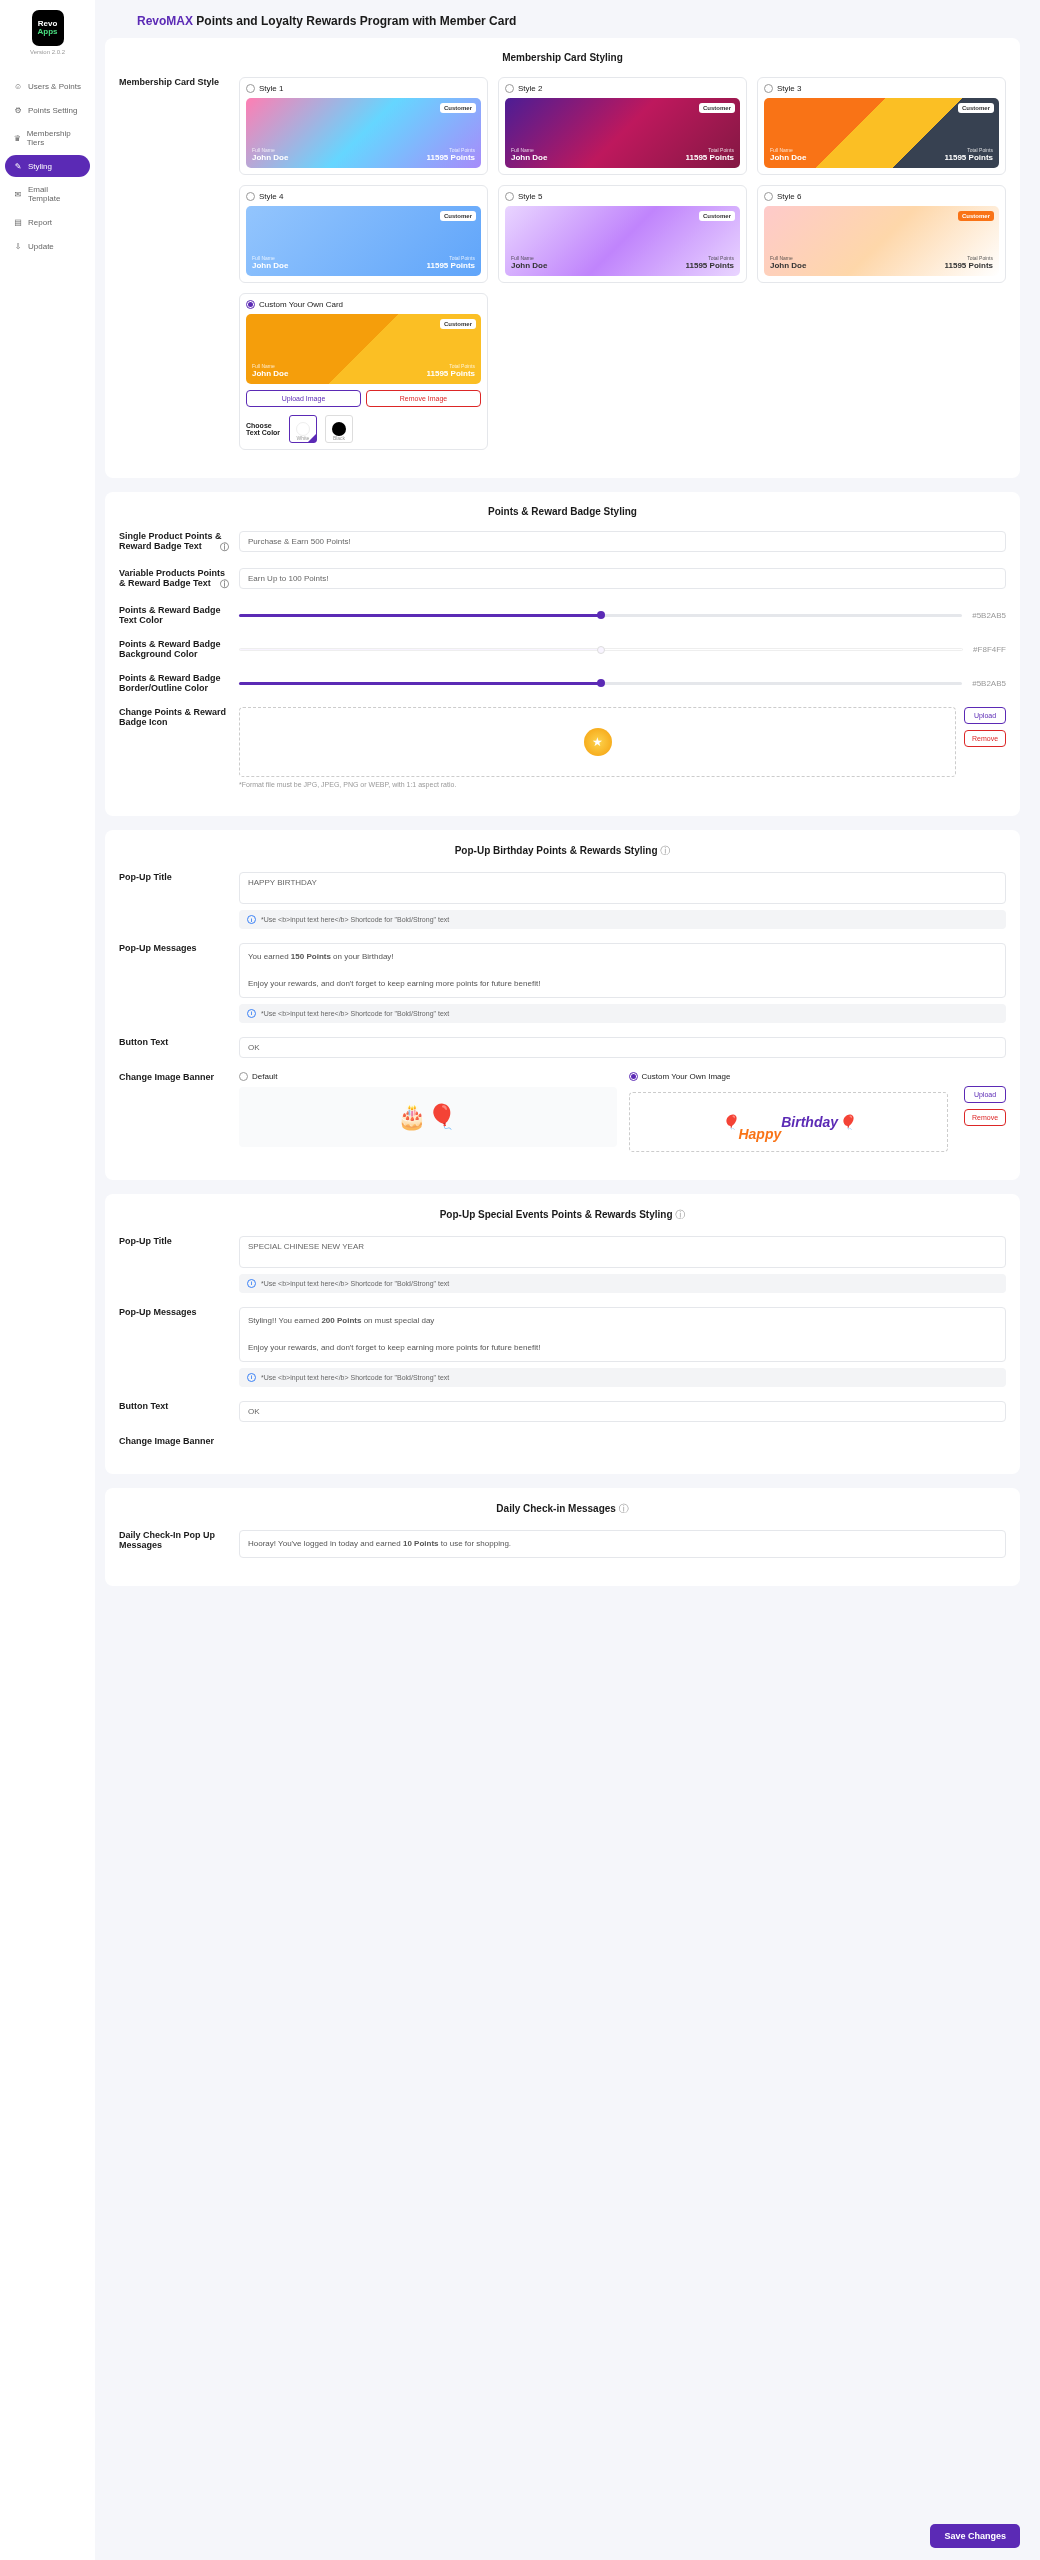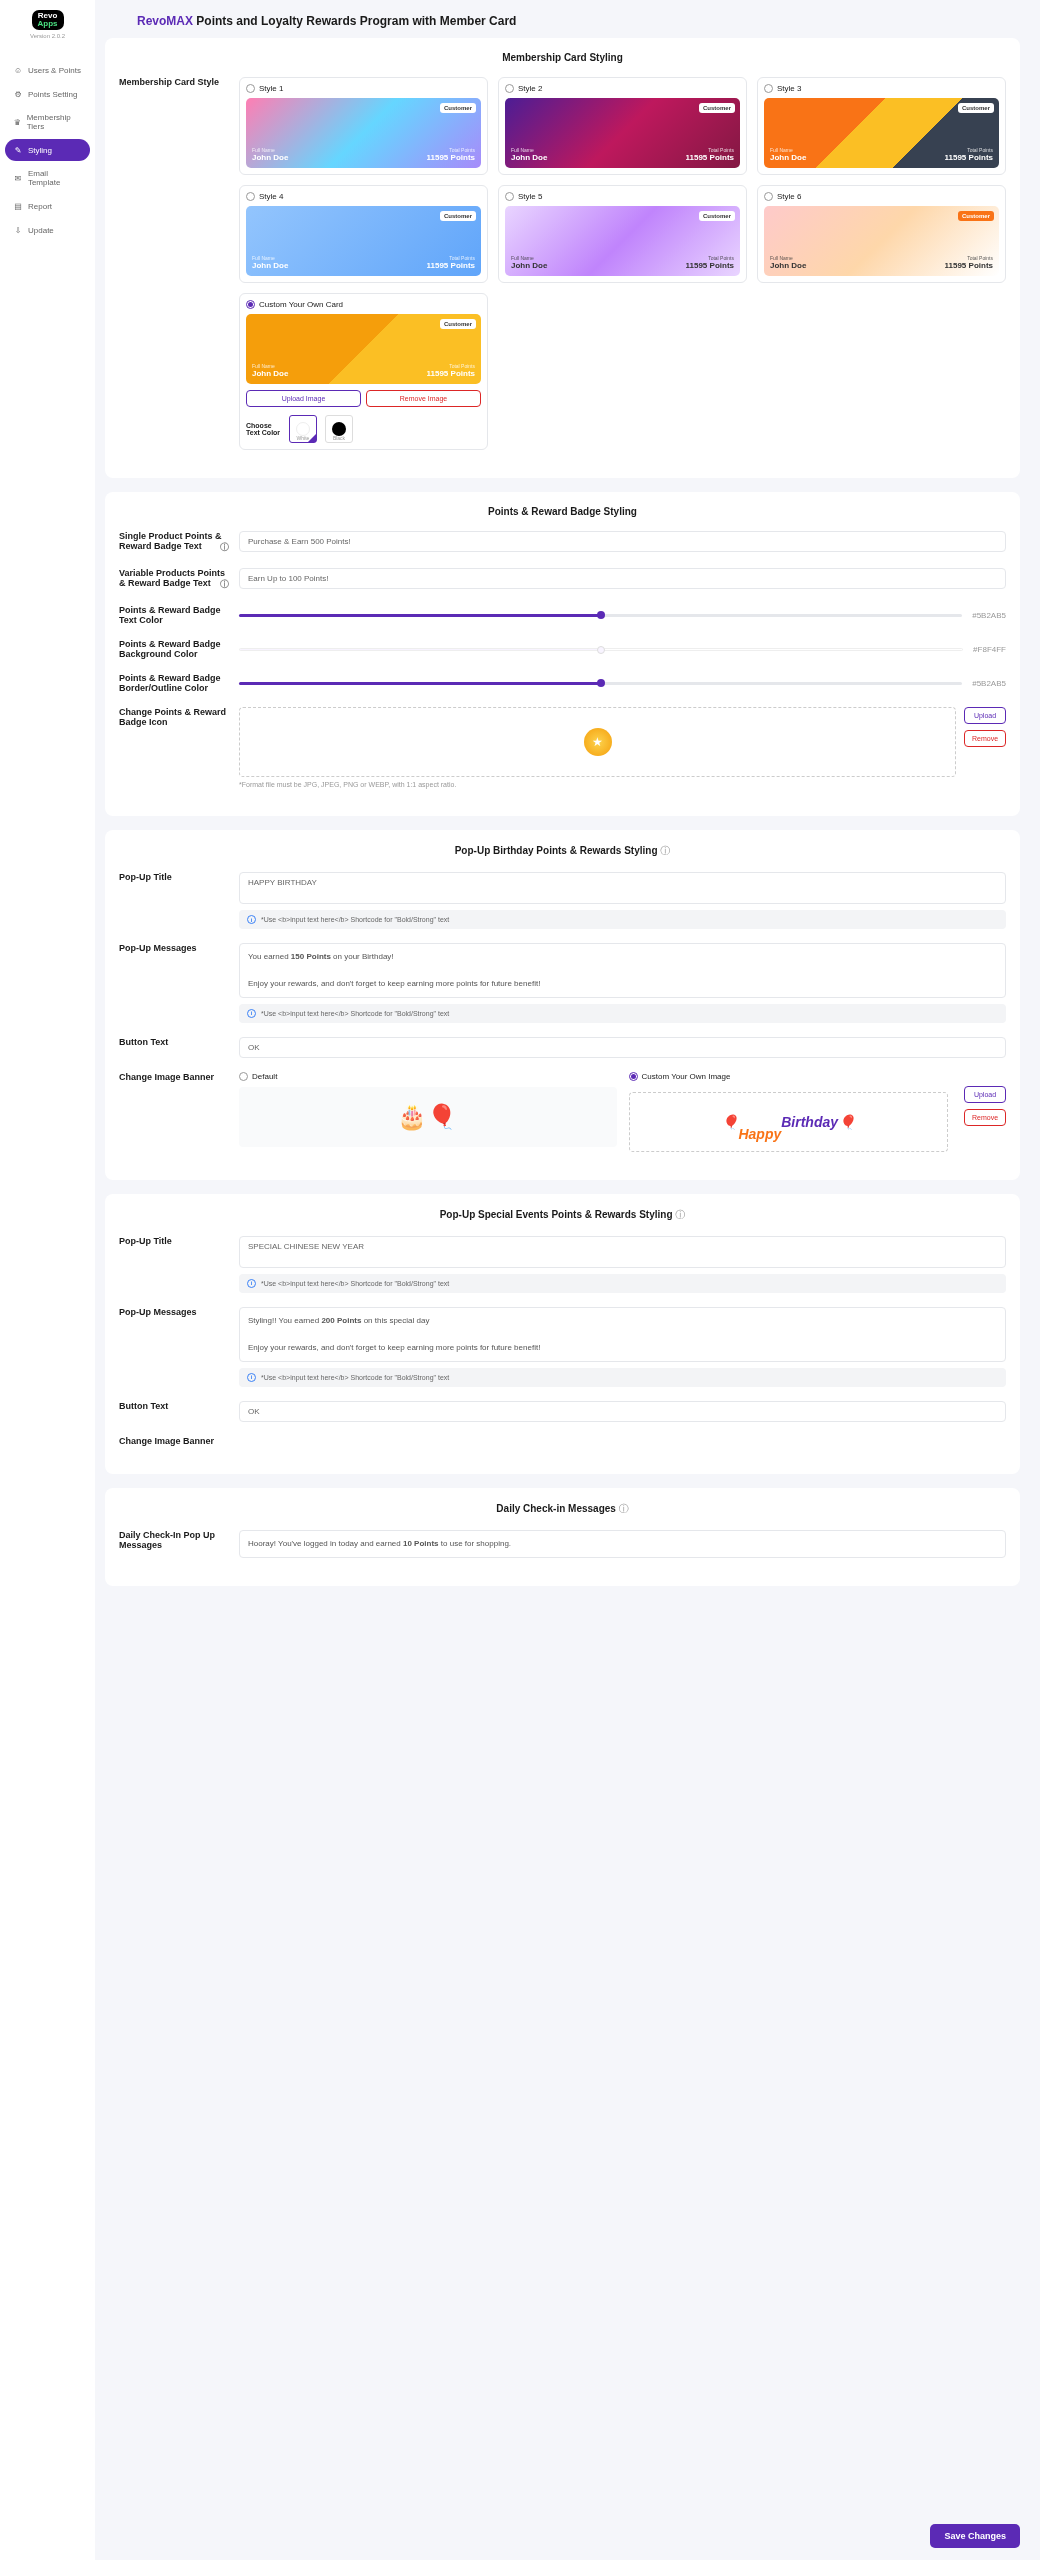--- a/index.html
+++ b/index.html
@@ -1,19 +1,19 @@
 <!DOCTYPE html>
 <html><head>
 <meta charset="utf-8">
 <style>
 * { box-sizing: border-box; margin: 0; padding: 0; }
 body { font-family: -apple-system, BlinkMacSystemFont, 'Segoe UI', sans-serif; background: #f5f6fa; font-size: 10px; color: #1a1a1a; }
 .app { display: flex; min-height: 100vh; }
 .sidebar { width: 95px; background: #fff; padding: 10px 5px; display: flex; flex-direction: column; align-items: center; }
-.logo { width: 32px; height: 20px; background: #000; border-radius: 7px; display: flex; align-items: center; justify-content: center; color: #fff; font-size: 8px; font-weight: 600; text-align: center; line-height: 1; }
+.logo { width: 32px; height: 36px; background: #000; border-radius: 7px; display: flex; align-items: center; justify-content: center; color: #fff; font-size: 8px; font-weight: 600; text-align: center; line-height: 1; }
 .logo span:first-child { color: #fff; }
 .logo span:last-child { color: #4ade80; }
 .version { font-size: 6px; color: #999; margin-top: 3px; }
 .nav { margin-top: 20px; width: 100%; }
 .nav-item { display: flex; align-items: center; gap: 5px; padding: 6px 8px; border-radius: 14px; font-size: 8px; color: #666; cursor: pointer; margin-bottom: 2px; }
 .nav-item.active { background: #5B2AB5; color: #fff; }
 .nav-icon { width: 10px; height: 10px; display: inline-flex; align-items: center; justify-content: center; }
 .main { flex: 1; padding: 14px 20px 50px 10px; }
 .title { font-size: 12px; margin-bottom: 10px; font-weight: 700; }
 .title .brand { color: #5B2AB5; margin-left: 32px; }
@@ -409,21 +409,21 @@
             <div class="input textarea">SPECIAL CHINESE NEW YEAR</div>
             <div class="info-row" style="margin-top:6px">
               <span class="info-icon">i</span>
               <span>*Use &lt;b&gt;input text here&lt;/b&gt; Shortcode for "Bold/Strong" text</span>
             </div>
           </div>
         </div>
       <div class="field-row">
           <div class="field-label">Pop-Up Messages</div>
           <div class="field-content">
-            <div class="richtext"><span>Styling!! You earned </span><b>200 Points</b><span> on this special day</span><br><br><span>Enjoy your rewards, and don't forget to keep earning more points for future benefit!</span></div>
+            <div class="richtext"><span>Styling!! You earned </span><b>200 Points</b><span> on must special day</span><br><br><span>Enjoy your rewards, and don't forget to keep earning more points for future benefit!</span></div>
             <div class="info-row" style="margin-top:6px">
               <span class="info-icon">i</span>
               <span>*Use &lt;b&gt;input text here&lt;/b&gt; Shortcode for "Bold/Strong" text</span>
             </div>
           </div>
         </div>
       <div class="field-row">
           <div class="field-label">Button Text</div>
           <div class="field-content"><input class="input" value="OK" style=""></div>
         </div>

